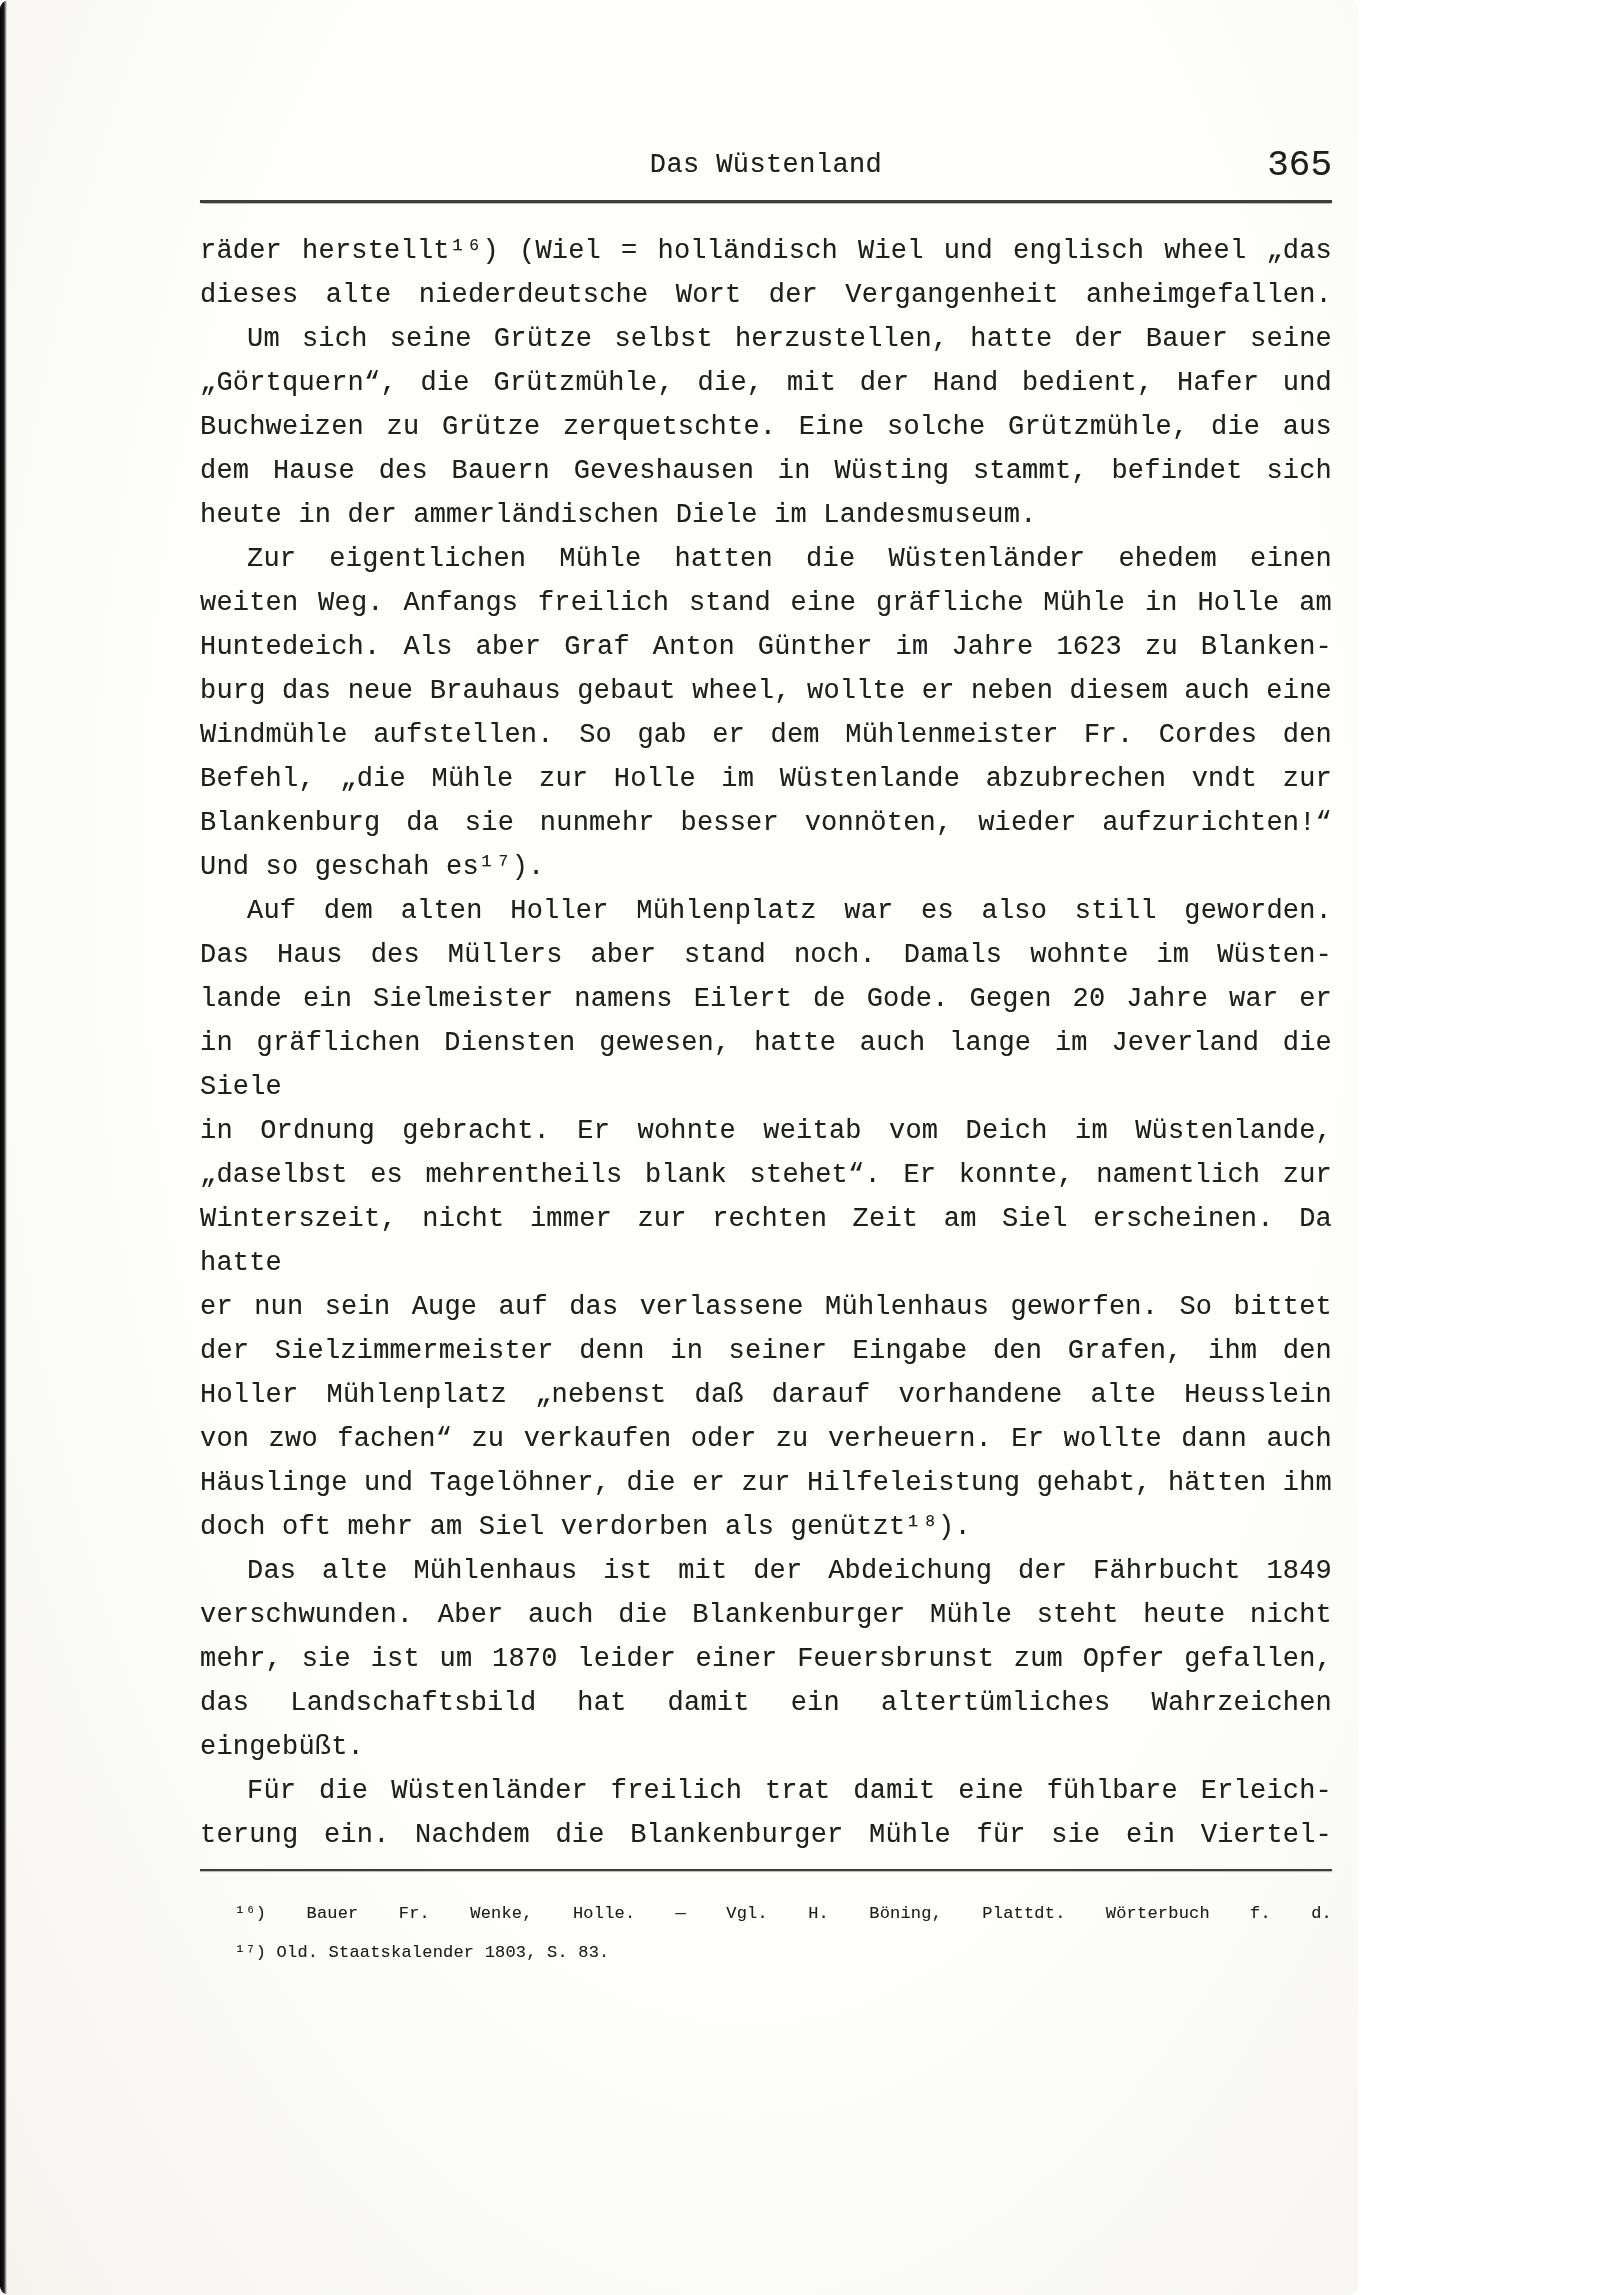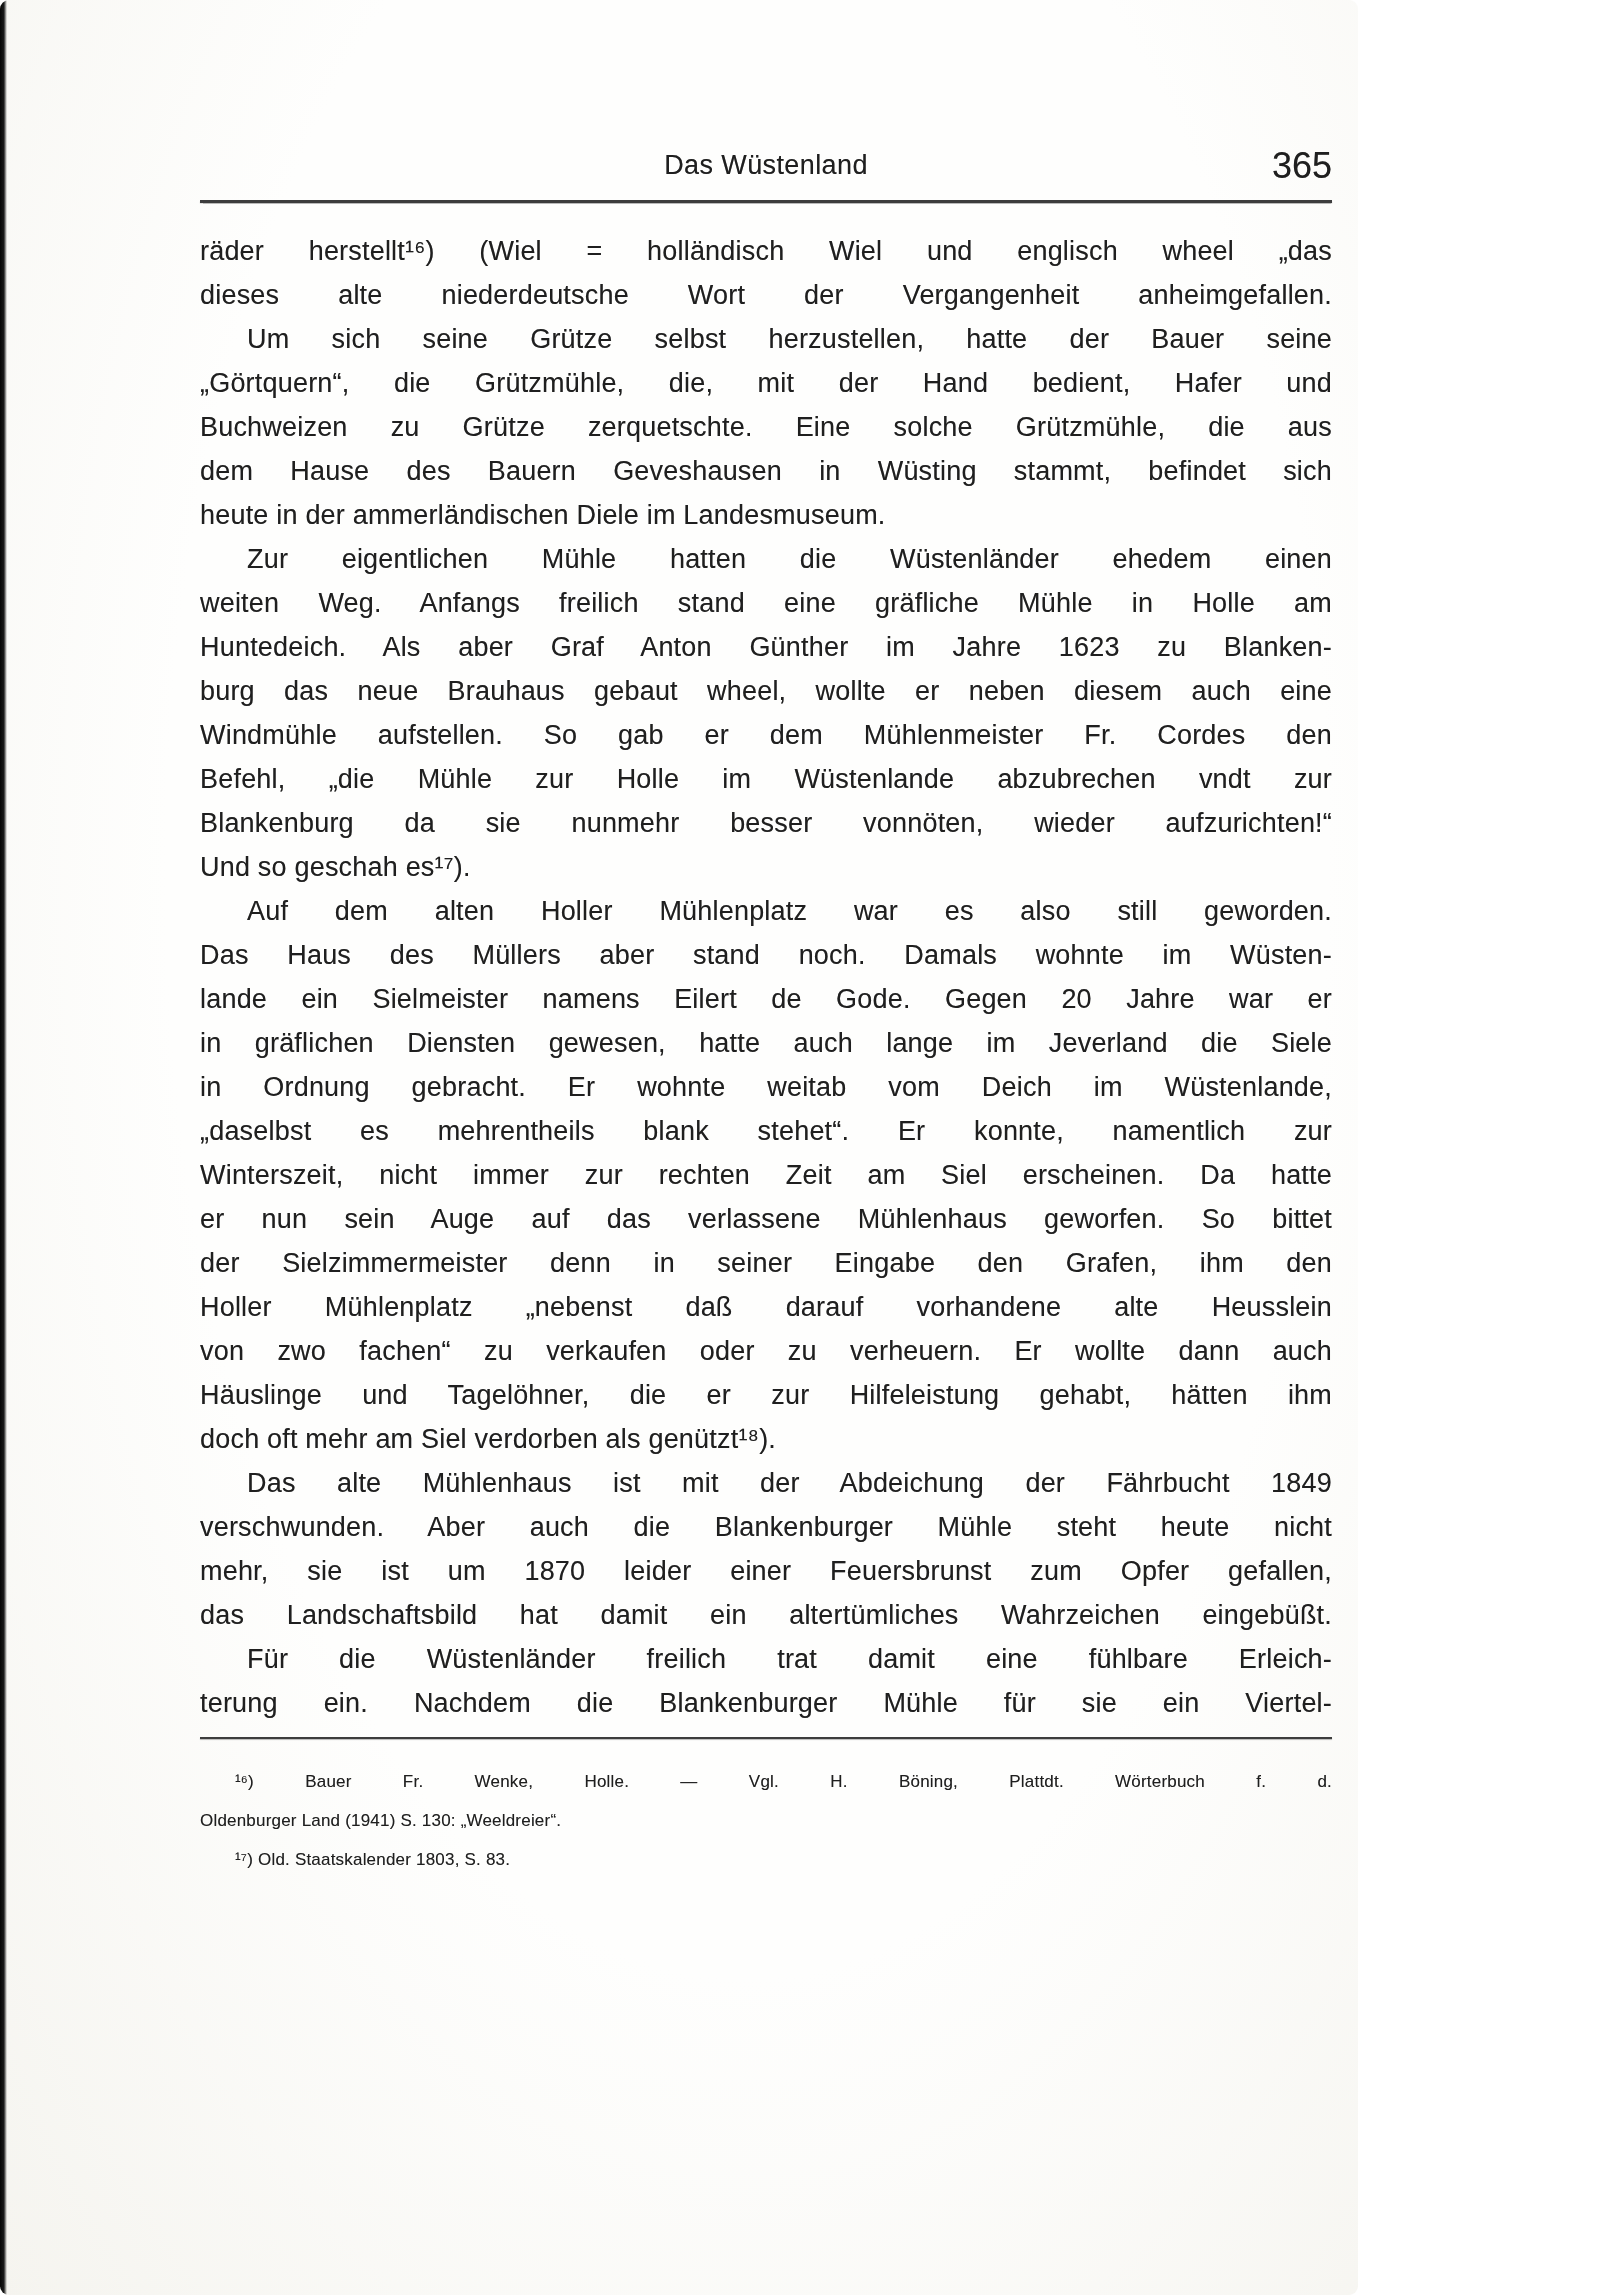--- a/index.html
+++ b/index.html
@@ -10,21 +10,21 @@
   html,body{margin:0;padding:0;}
   body{background:#ffffff;}
   .page{
     position:relative;
     width:1358px;
     height:2295px;
     overflow:hidden;
     background:
       radial-gradient(ellipse at 55% 38%, #fefefd 55%, #f5f4ef 100%),
       var(--paper);
-    font-family:Liberation Sans, sans-serif;
+    font-family:Liberation Mono, monospace;
     color:var(--ink);
     border-radius:9px;
   }
   
   .scan-edge{
     position:absolute;
     left:0;top:0;bottom:0;
     width:7px;
     background:linear-gradient(to right,#050505 0%,#1a1a1a 55%,rgba(40,40,40,0) 100%);
   }
@@ -133,21 +133,20 @@
         </div>
         <div class="paragraph">
           <div class="line indent">Für die Wüstenländer freilich trat damit eine fühlbare Erleich-</div>
           <div class="line">terung ein. Nachdem die Blankenburger Mühle für sie ein Viertel-</div>
         </div>
       </main>
     <div class="rule footnote-rule"></div>
     <section class="footnotes" id="footnotes-list">
         <div class="paragraph">
           <div class="line indent">¹⁶) Bauer Fr. Wenke, Holle. — Vgl. H. Böning, Plattdt. Wörterbuch f. d.</div>
-          <div class="line short">Oldenburger Land (1941) S. 130: „Weeldreier“.</div>
         </div>
         <div class="paragraph">
           <div class="line indent short">¹⁷) Old. Staatskalender 1803, S. 83.</div>
         </div>
       </section>
   </div>
 </div>
 
 
 </body></html>

